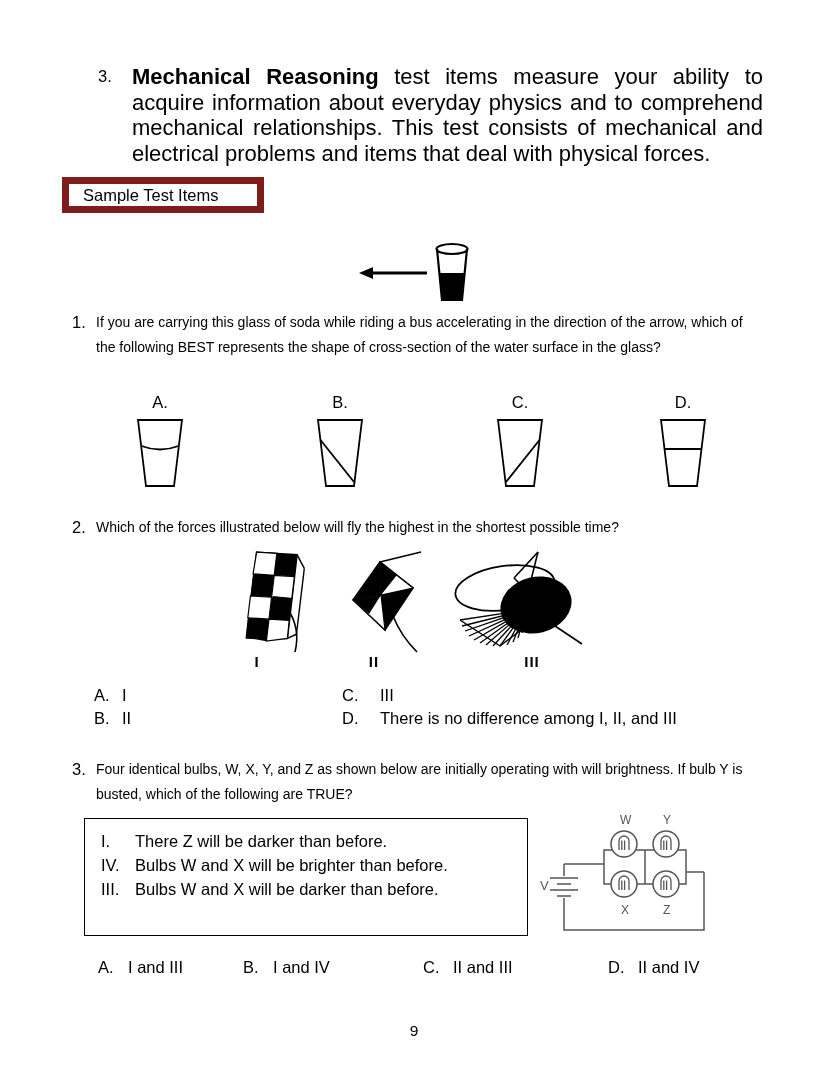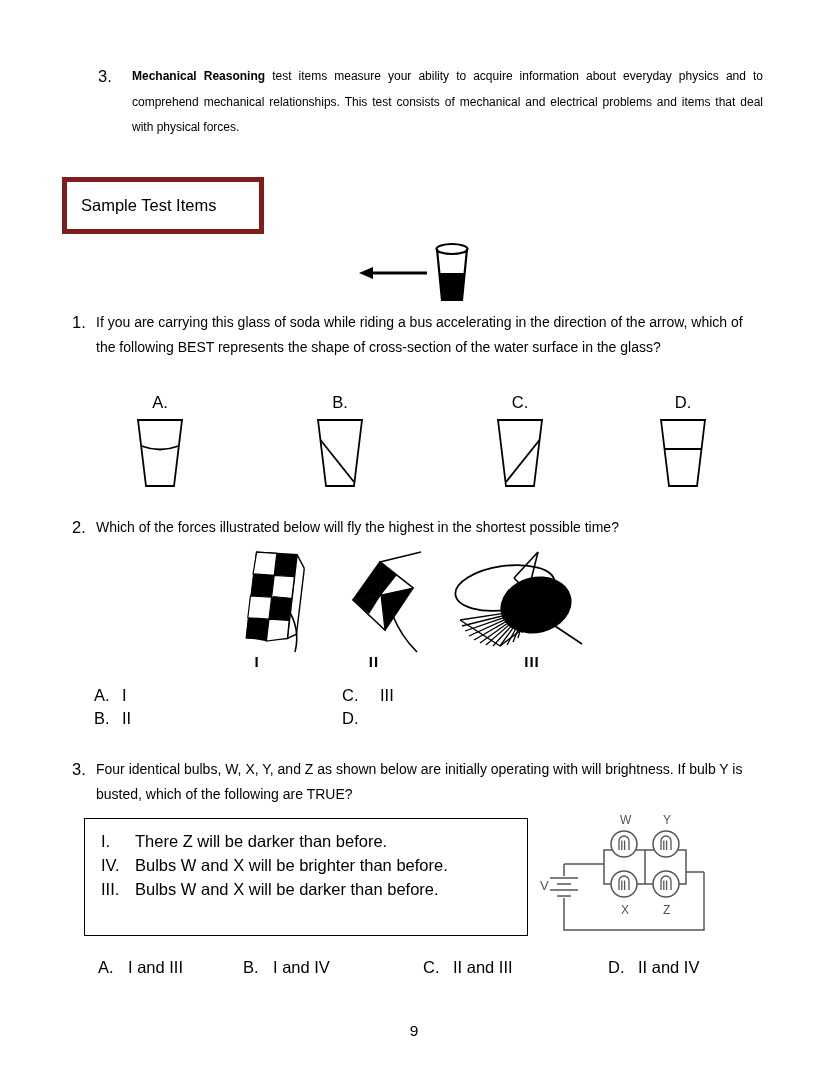--- a/index.html
+++ b/index.html
@@ -31,35 +31,35 @@
     align-items: flex-start;
   }
   .intro-num {
     width: 34px;
     flex: 0 0 34px;
     font-size: 16.5px;
     line-height: 25.5px;
   }
   .intro-body {
     flex: 1 1 auto;
-    font-size: 12px;
+    font-size: 22px;
     line-height: 25.5px;
     text-align: justify;
     text-justify: inter-word;
   }
   .intro-body b { font-weight: bold; }
 
   
   .sample-box {
     position: absolute;
     left: 62px;
     top: 177px;
     width: 202px;
-    height: 57px;
-    border: 5px solid #7f1d1d;
+    height: 36px;
+    border: 7px solid #7f1d1d;
     box-sizing: border-box;
     display: flex;
     align-items: center;
     padding-left: 14px;
     font-size: 16.5px;
   }
 
   
   .q1-illus {
     position: absolute;
@@ -389,20 +389,21 @@
         <span class="val">III</span>
       </div>
     </div>
     <div class="q2-ans-row">
       <div class="q2-ans-cell left">
         <span class="key">B.</span>
         <span class="val">II</span>
       </div>
       <div class="q2-ans-cell right">
         <span class="key">D.</span>
+        <span class="val">There is no difference among I, II, and III</span>
       </div>
     </div>
   </div>
 
   <div class="q" id="q3">
     <div class="q-num">3.</div>
     <div class="q-text">Four identical bulbs, W, X, Y, and Z as shown below are initially operating with will brightness. If bulb Y is busted, which of the following are TRUE?</div>
   </div>
 
   <div class="stmt-box">

